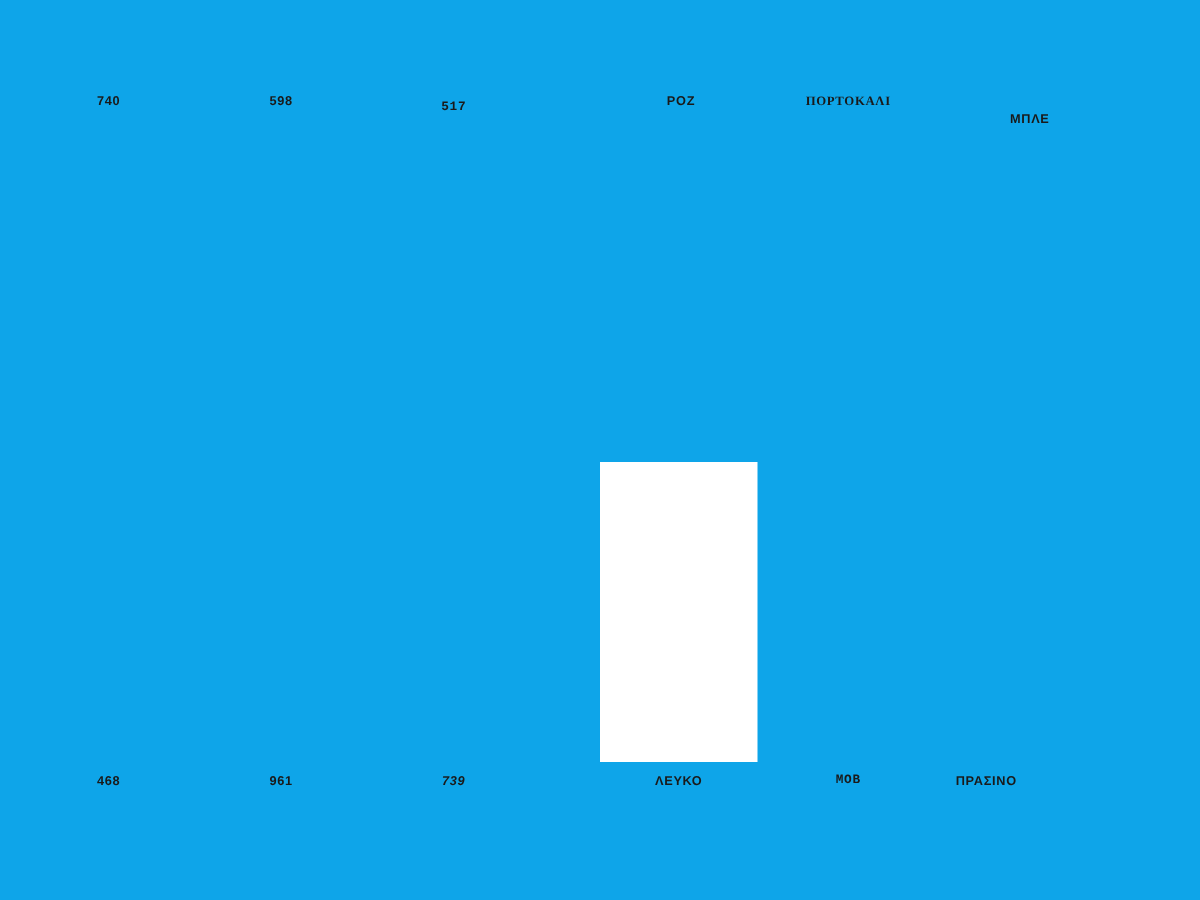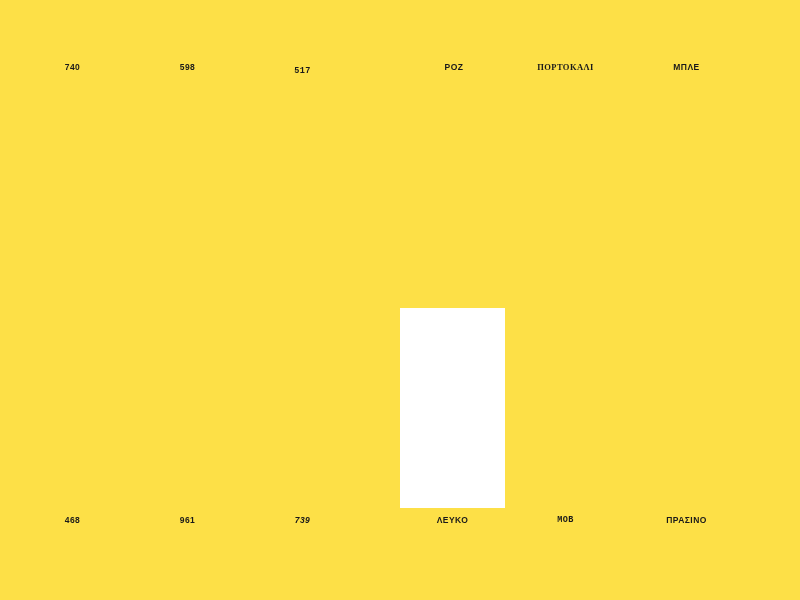--- a/index.html
+++ b/index.html
@@ -15,21 +15,21 @@
     overflow: hidden;
     font-family: "Liberation Sans", sans-serif;
     -webkit-font-smoothing: antialiased;
   }
 
   #chart-canvas {
     position: absolute;
     left: 0; top: 0;
     width: 800px;
     height: 600px;
-    background: #fde047;
+    background: #0ea5e9;
   }
 
   
   .swatch-cell {
     position: absolute;
   }
   .swatch-tile {
     position: absolute;
     left: 0;
     width: 100%;
@@ -192,35 +192,35 @@
     <div class="swatch-cell label-top" style="left:403px; top:62px; width:102px; height:208px;">
       <div class="swatch-label">ΡΟΖ</div>
       <div class="swatch-tile flat" style="background-color:#e8556a;"></div>
     </div>
 
     <div class="swatch-cell label-top" style="left:513px; top:62px; width:105px; height:208px;font-family:Liberation Serif, serif;">
       <div class="swatch-label">ΠΟΡΤΟΚΑΛΙ</div>
       <div class="swatch-tile flat" style="background-color:#e8882e;"></div>
     </div>
 
-    <div class="swatch-cell label-top" style="left:633px; top:62px; width:107px; height:208px;">
+    <div class="swatch-cell label-top" style="left:633px; top:74px; width:107px; height:208px;">
       <div class="swatch-label">ΜΠΛΕ</div>
       <div class="swatch-tile flat" style="background-color:#3b7dc8;"></div>
     </div>
 
     <div class="swatch-cell label-bottom" style="left:400px; top:308px; width:105px; height:218px;">
       <div class="swatch-tile swatch-white"></div>
       <div class="swatch-label">ΛΕΥΚΟ</div>
     </div>
 
     <div class="swatch-cell label-bottom" style="left:513px; top:308px; width:105px; height:218px;font-family:Liberation Mono, monospace;">
       <div class="swatch-tile flat" style="background-color:#d4c3dc;"></div>
       <div class="swatch-label">ΜΟΒ</div>
     </div>
 
-    <div class="swatch-cell label-bottom" style="left:633px; top:308px; width:107px; height:218px;">
+    <div class="swatch-cell label-bottom" style="left:604px; top:308px; width:107px; height:218px;">
       <div class="swatch-tile flat" style="background-color:#99bc4f;"></div>
       <div class="swatch-label">ΠΡΑΣΙΝΟ</div>
     </div>
 
   </div>
 
 </div>
 
 </body></html>

